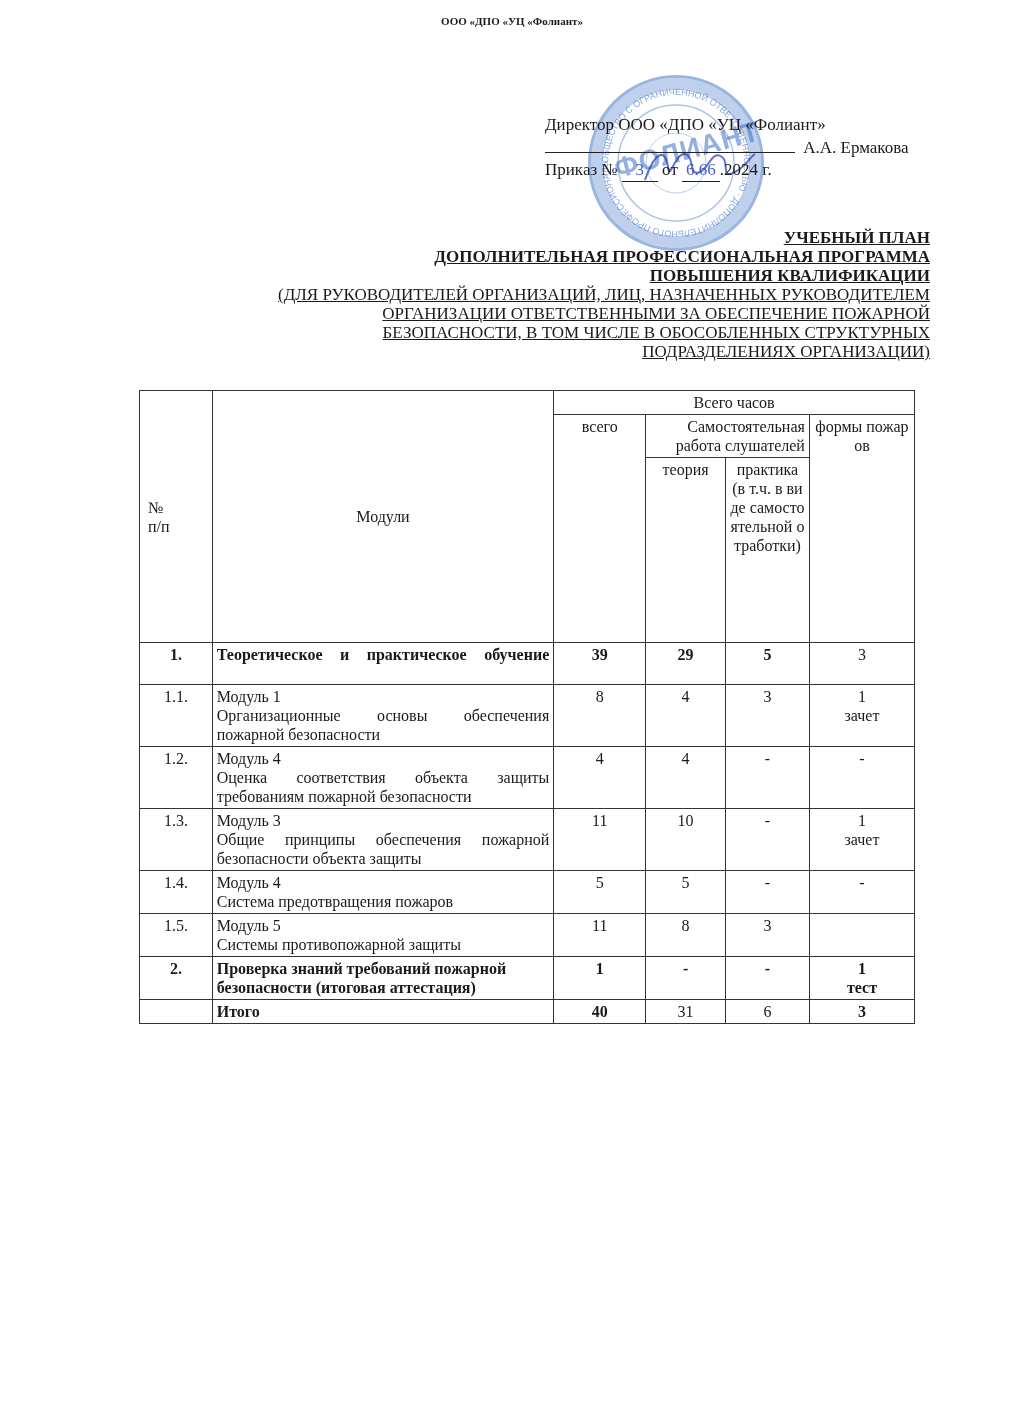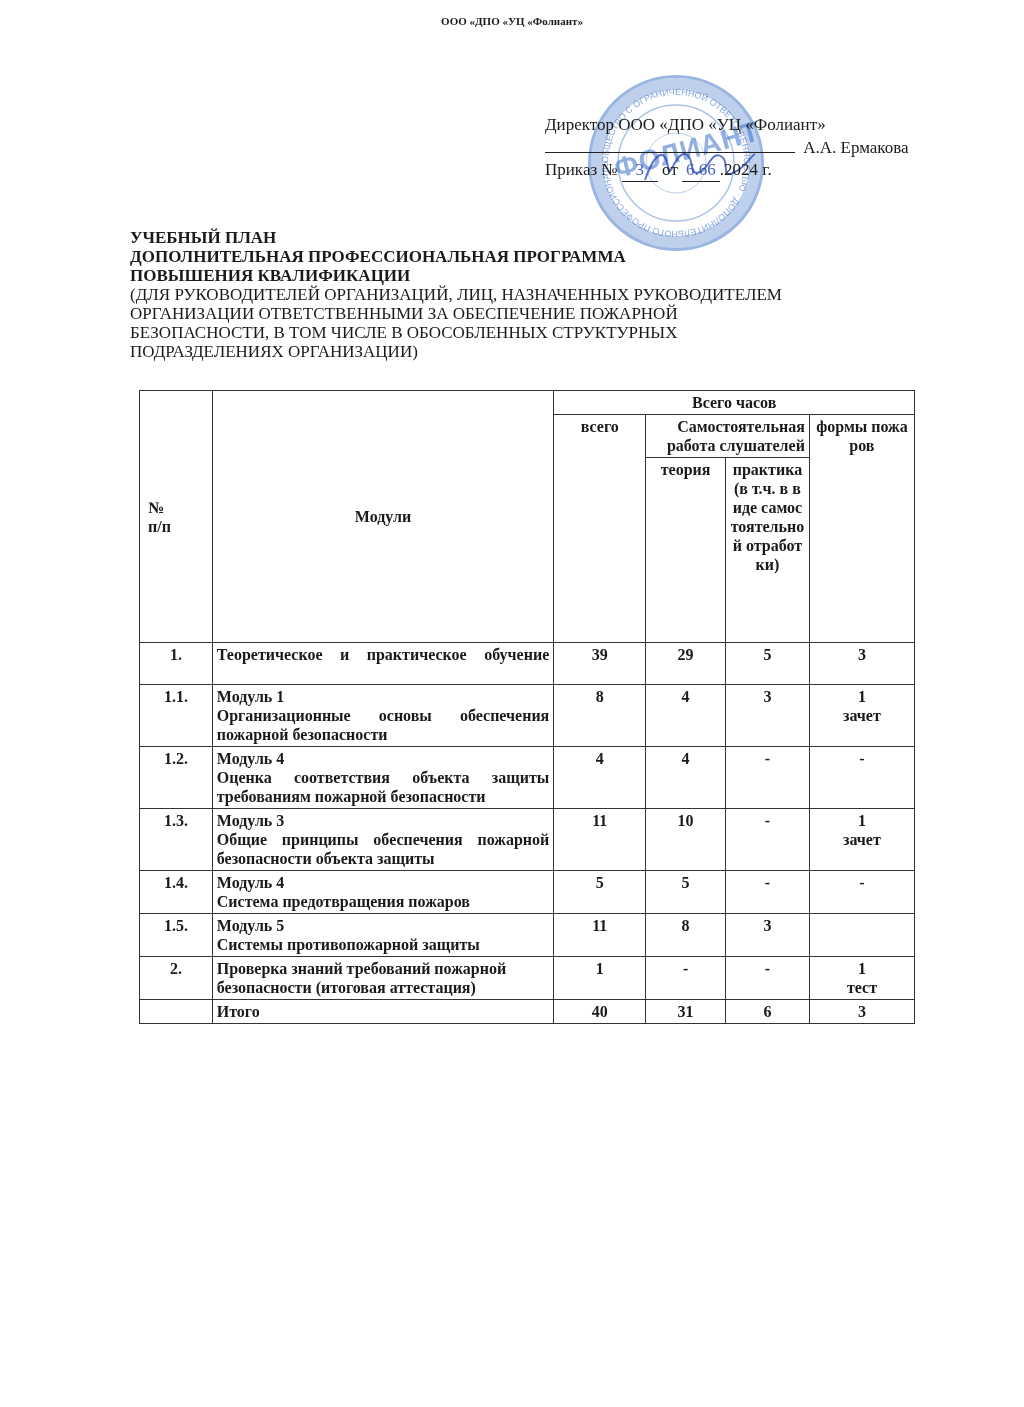--- a/index.html
+++ b/index.html
@@ -32,30 +32,30 @@
   }
   .stamp .center-word {
     position: absolute; left: 22px; top: 60px; width: 120px; text-align: center;
     font-family: "Liberation Sans", sans-serif; font-weight: bold; font-size: 28px;
     color: rgba(60,110,200,0.55); transform: rotate(-15deg); letter-spacing: 1px;
   }
   .signature {
     position: absolute; left: 640px; top: 142px; width: 120px; height: 50px; pointer-events: none;
   }
   .heading {
-    position: absolute; top: 228px; left: 130px; width: 800px; text-align: left;
-    font-size: 17px; line-height: 19px;
+    position: absolute; top: 228px; left: 130px; width: 800px; text-align: right;
+    font-size: 17px; line-height: 19px; text-decoration: underline;
   }
   .heading .b { font-weight: bold; }
   table.plan {
     position: absolute; left: 139px; top: 390px; width: 776px;
     border-collapse: collapse; font-size: 16px; line-height: 19px;
   }
   table.plan td, table.plan th {
-    border: 1.5px solid #333; padding: 2px 4px; vertical-align: top; font-weight: bold;
+    border: 1.5px solid #333; padding: 2px 4px; vertical-align: top; font-weight: normal;
   }
   .c-num { width: 63px; text-align: center; }
   .c-mod { width: 338px; }
   .c-all { width: 82px; text-align: center; }
   .c-th { width: 70px; text-align: center; }
   .c-pr { width: 74px; text-align: center; }
   .c-fc { width: 95px; text-align: center; }
   .hdr-num { vertical-align: middle !important; text-align: left !important; padding-left: 8px !important; height: 60px; }
   .hdr-mod { vertical-align: middle !important; text-align: center; margin-top: 24px; }
   .bold { font-weight: bold !important; }

